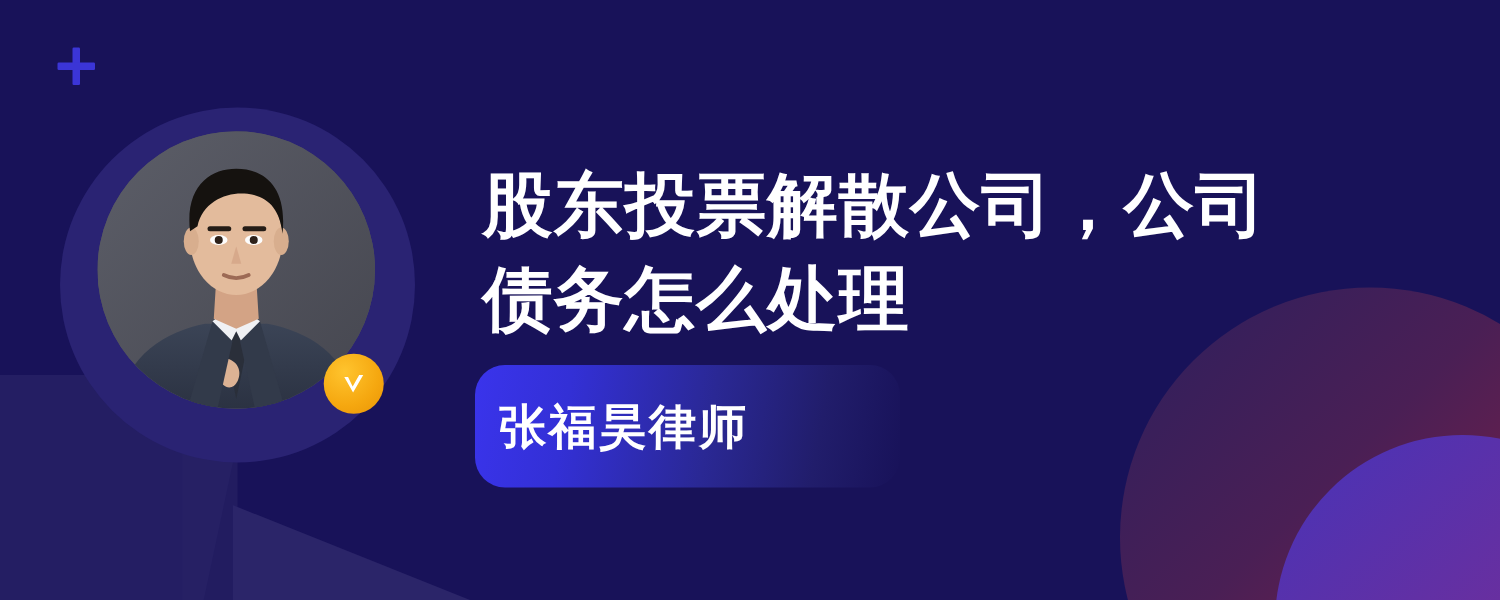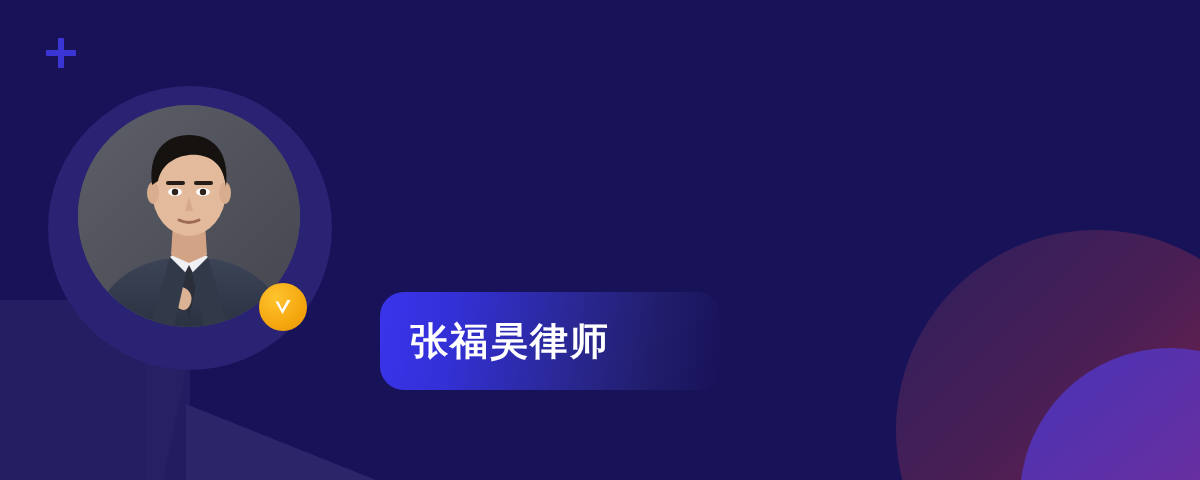--- a/index.html
+++ b/index.html
@@ -124,21 +124,21 @@
     width:340px; height:98px;
     border-radius:24px;
     background:linear-gradient(100deg, #3a34ec 0%, #3330d6 22%, #2a2894 55%, #211d6b 80%, rgba(26,21,92,0) 100%);
     display:flex; align-items:center;
   }
   .name-text {
     color:#ffffff;
     font-size:38px;
     font-weight:bold;
     letter-spacing:2px;
-    padding-left:30px;
+    padding-left:19px;
   }
 </style>
 </head>
 <body>
 
 <div id="banner">
 
   <div class="bg-layer">
     <div class="rect-soft"></div>
     <div class="tri-left"></div>
@@ -205,19 +205,20 @@
     </div>
 
     <div class="verified-badge">
       <svg viewBox="0 0 24 24" width="26" height="26" aria-hidden="true">
         <path d="M5 7 L11.5 18.5 L19 5.5 L16 5.5 L11.2 14 L7.8 7 Z" fill="#ffffff"></path>
       </svg>
     </div>
   </div>
 
   <div class="content">
+    <div class="headline">股东投票解散公司，公司债务怎么处理</div>
 
     <div class="name-pill">
       <span class="name-text">张福昊律师</span>
     </div>
   </div>
 
 </div>
 
 </body></html>

